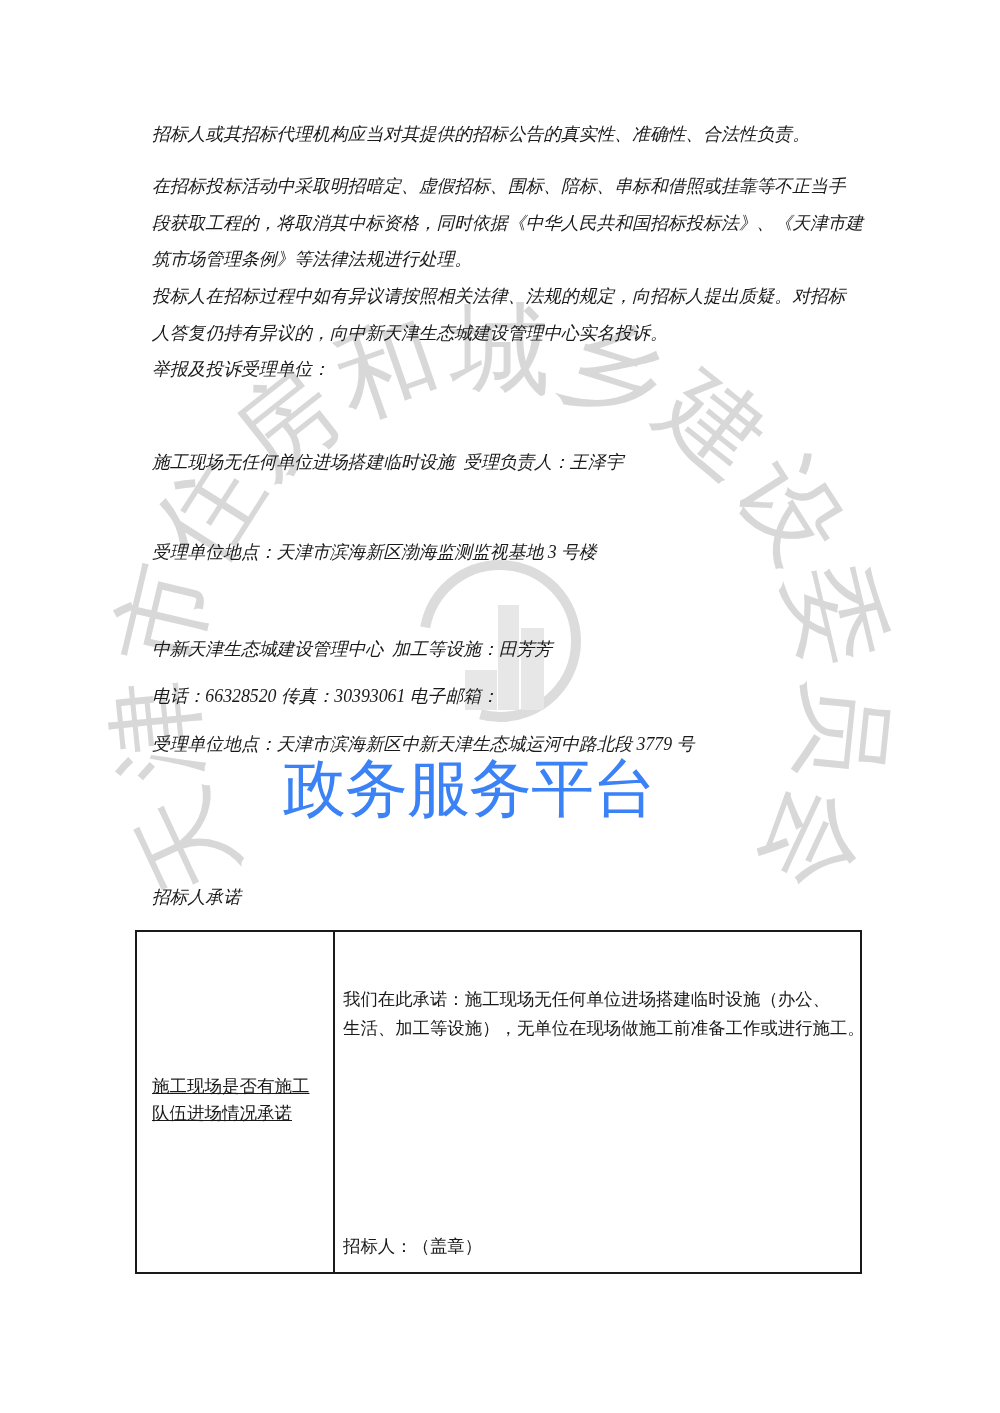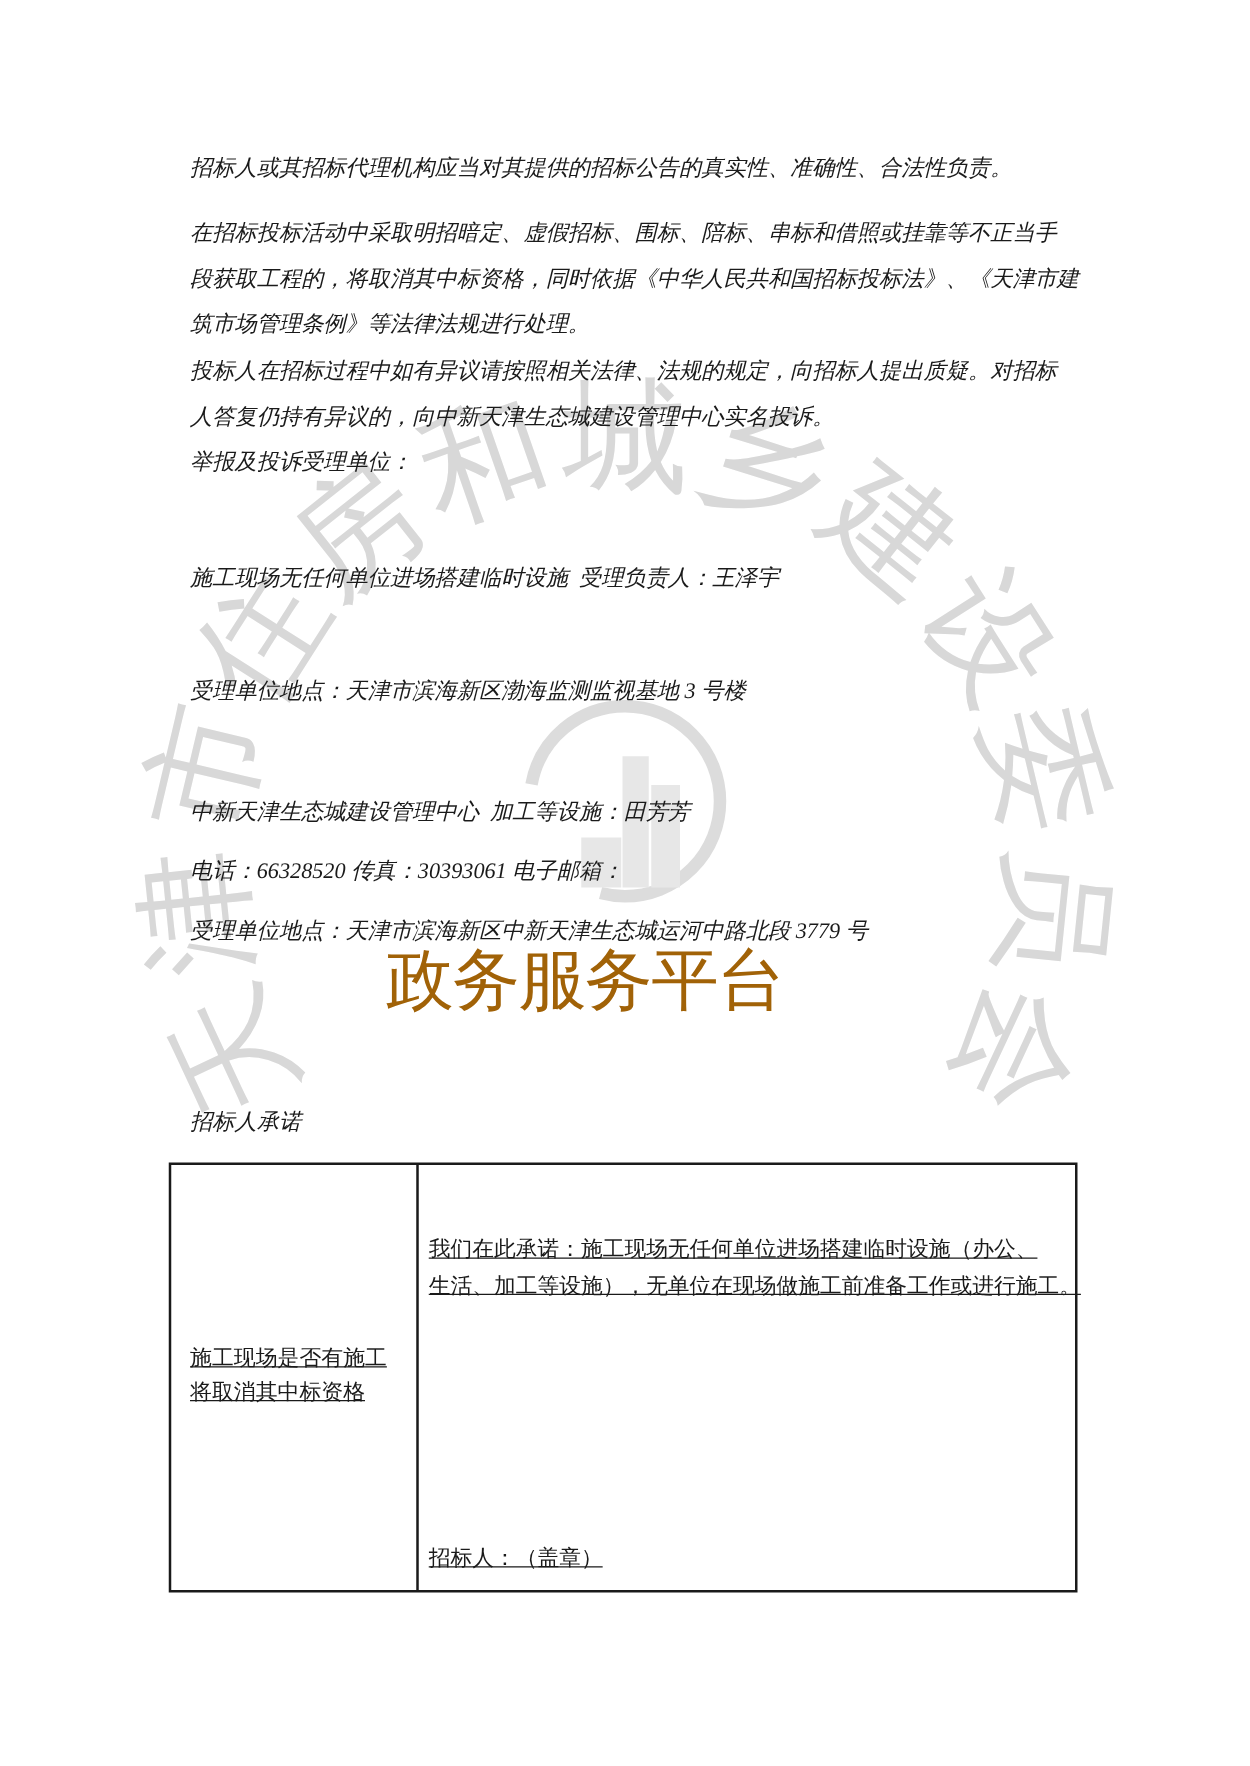--- a/index.html
+++ b/index.html
@@ -15,22 +15,22 @@
   .wm-layer{position:absolute;inset:0;z-index:0;pointer-events:none;}
   .wm-ring-char{
     position:absolute;
     font-family:"DejaVu Sans","Liberation Sans",sans-serif;
     font-size:100px;line-height:1;
     color:#d8d8d8;
   }
   .wm-banner{
     position:absolute;left:283px;top:757px;
     font-family:"DejaVu Sans","Liberation Sans",sans-serif;
-    font-size:54px;line-height:1;letter-spacing:-1px;
-    color:#a16207;white-space:pre;margin-left:26px;
+    font-size:63px;line-height:1;letter-spacing:-1px;
+    color:#3b82f6;white-space:pre;
   }
   .wm-emblem{position:absolute;left:380px;top:520px;}
   
   .txt-layer{position:absolute;inset:0;z-index:1;}
   .line{
     position:absolute;
     white-space:pre;
     font-size:17.8px;
     line-height:36.5px;height:36.5px;
     color:#1a1a1a;
@@ -45,21 +45,21 @@
   }
   .commit-divider{
     position:absolute;left:196px;top:0;
     width:2px;height:100%;
     background:#1a1a1a;
   }
   .cell-line{
     position:absolute;white-space:pre;color:#1a1a1a;
   }
   .label-line{left:15px;font-size:17.5px;line-height:27px;height:27px;text-decoration:underline;}
-  .promise-line{left:206px;font-size:17.4px;line-height:29px;height:29px;text-decoration:underline;}
+  .promise-line{left:206px;font-size:17.4px;line-height:29px;height:29px;}
 </style>
 </head>
 <body>
 
 <div class="page">
 
   <div class="wm-layer" id="wm-layer">
     <svg class="wm-emblem" width="240" height="240" viewBox="380 520 240 240">
       <circle cx="500" cy="641" r="76" fill="none" stroke="#dcdcdc" stroke-width="10" stroke-dasharray="139 113 225.5"></circle>
       <g fill="#e7e7e7">
@@ -103,21 +103,21 @@
     <div class="line" style="left:152px;top:631px">中新天津生态城建设管理中心  加工等设施：田芳芳</div>
     <div class="line" style="left:152px;top:678px">电话：66328520 传真：30393061 电子邮箱：</div>
     <div class="line" style="left:152px;top:726px">受理单位地点：天津市滨海新区中新天津生态城运河中路北段 3779 号</div>
 
     <div class="line" style="left:152px;top:879px">招标人承诺</div>
 
     <div class="commit-table">
       <div class="commit-divider"></div>
 
       <div class="cell-line label-line" style="top:140.5px">施工现场是否有施工</div>
-      <div class="cell-line label-line" style="top:167.5px">将取消其中标资格</div>
+      <div class="cell-line label-line" style="top:167.5px">队伍进场情况承诺</div>
 
       <div class="cell-line promise-line" style="top:52.5px">我们在此承诺：施工现场无任何单位进场搭建临时设施（办公、</div>
       <div class="cell-line promise-line" style="top:81.5px">生活、加工等设施），无单位在现场做施工前准备工作或进行施工。</div>
 
       <div class="cell-line promise-line" style="top:299.5px">招标人：（盖章）</div>
     </div>
 
   </div>
 </div>
 

